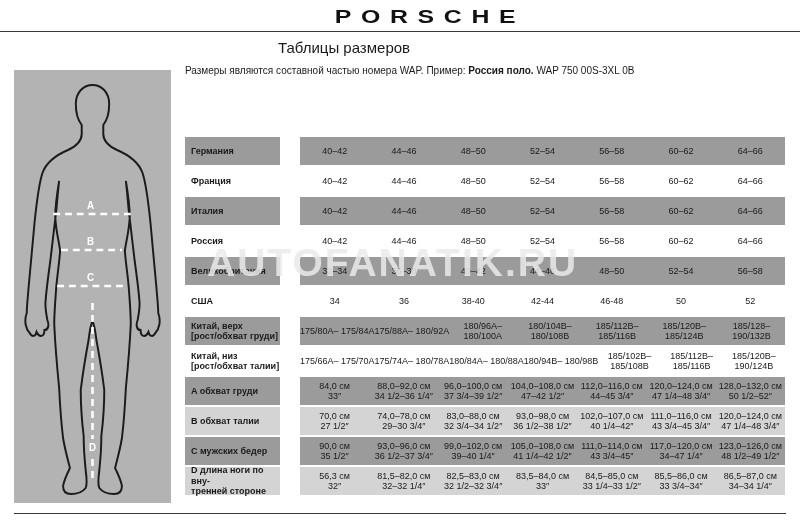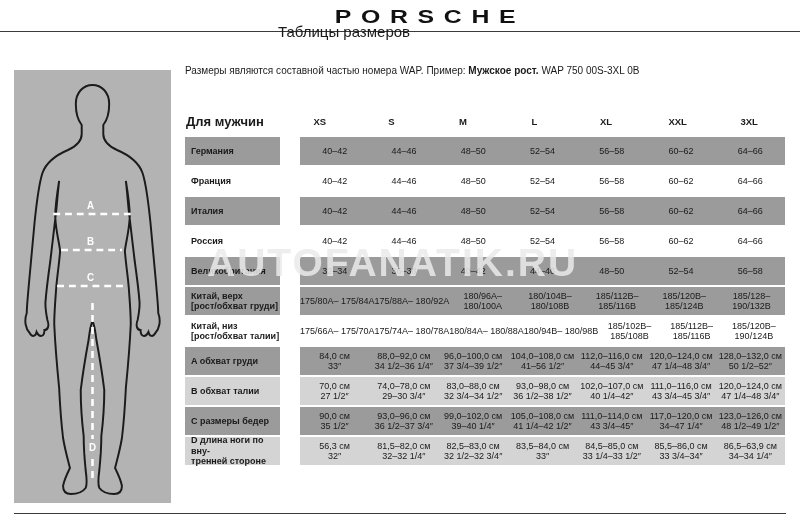--- a/index.html
+++ b/index.html
@@ -8,21 +8,21 @@
     font-family:"Liberation Sans", sans-serif;color:#1a1a1a;
   }
   .page{position:absolute;inset:0;}
   .logo-wrap{position:absolute;top:7px;left:0;width:800px;text-align:center;padding-left:30px;}
   .logo{
     display:inline-block;font-size:18px;font-weight:bold;letter-spacing:7px;
     transform:scale(1.38,1.02);transform-origin:center;white-space:nowrap;color:#111;
   }
   .top-rule{position:absolute;top:31px;left:0;width:800px;height:1px;background:var(--rule,#3a3a3a);}
   .bottom-rule{position:absolute;top:513px;left:14px;width:772px;height:1px;background:var(--rule,#3a3a3a);}
-  .title{position:absolute;top:23px;left:0;width:688px;text-align:center;font-size:15px;color:#1a1a1a;}
+  .title{position:absolute;top:39px;left:0;width:688px;text-align:center;font-size:15px;color:#1a1a1a;}
   .intro{position:absolute;left:185px;top:63px;font-size:10px;line-height:16px;color:#1a1a1a;}
   .figure-box{position:absolute;left:14px;top:70px;width:157px;height:433px;background:var(--figure-bg,#b3b3b3);}
   .figure-box svg{display:block;width:157px;height:433px;}
 
   .table-header{position:absolute;left:185px;top:108px;width:600px;height:26px;display:flex;align-items:center;}
   .th-label{width:95px;font-weight:bold;font-size:13px;padding-left:1px;}
   .th-sizes{flex:1;margin-left:3px;display:grid;grid-template-columns:repeat(7,1fr);}
   .th-size{text-align:center;font-weight:bold;font-size:9.5px;}
 
   .rows{position:absolute;left:185px;top:137px;width:600px;display:flex;flex-direction:column;row-gap:2px;}
@@ -47,21 +47,21 @@
 <div class="page">
 
   <div class="logo-wrap">
     <span class="logo">PORSCHE</span>
   </div>
   <div class="top-rule"></div>
 
   <div class="title">Таблицы размеров</div>
 
   <div class="intro">
-    <div><span>Размеры являются составной частью номера WAP. Пример: </span><b>Мужское рост.</b><span> WAP 750 00S-3XL 0В</span></div>
+    <div><span>Размеры являются составной частью номера WAP. Пример: </span><b>Россия поло.</b><span> WAP 750 00S-3XL 0В</span></div>
   </div>
 
   <div class="figure-box">
     <svg viewBox="0 0 160 433" preserveAspectRatio="none">
       <path d="M 80 15
            C 71 15 63 22 63 34 C 63 43 65 50 69 55 L 69 64
            C 69 71 64 76 55 80 C 43 85 33 92 29 103
            C 25 115 23 133 21 152 C 19 172 17 196 15 216 C 14 228 13 237 13 243
            C 10 251 12 259 16 263 C 18 267 22 267 23 262 C 26 268 31 267 31 260
            C 35 260 36 255 34 250 C 33 245 32 239 32 233
@@ -89,32 +89,20 @@
       <line x1="44" y1="216" x2="114" y2="216" stroke="#ffffff" stroke-width="2.6" stroke-dasharray="7 5"></line>
       <line x1="80" y1="233" x2="80" y2="412" stroke="#ffffff" stroke-width="2.6" stroke-dasharray="7 5"></line>
       <rect x="73" y="369" width="14" height="15" fill="#b3b3b3"></rect>
       <text x="78" y="139" text-anchor="middle" font-size="10" font-weight="bold" fill="#ffffff">A</text>
       <text x="78" y="175" text-anchor="middle" font-size="10" font-weight="bold" fill="#ffffff">B</text>
       <text x="78" y="211" text-anchor="middle" font-size="10" font-weight="bold" fill="#ffffff">C</text>
       <text x="80" y="381" text-anchor="middle" font-size="10" font-weight="bold" fill="#ffffff">D</text>
     </svg>
   </div>
 
-  <div class="table-header">
-    <div class="th-label">Для мужчин</div>
-    <div class="th-sizes" id="size-header">
-        <div class="th-size">XS</div>
-        <div class="th-size">S</div>
-        <div class="th-size">M</div>
-        <div class="th-size">L</div>
-        <div class="th-size">XL</div>
-        <div class="th-size">XXL</div>
-        <div class="th-size">3XL</div>
-      </div>
-  </div>
 
   <div class="rows" id="rows">
       <div class="row gray">
         <div class="row-label">Германия</div>
         <div class="row-values">
           <div class="cell">40–42</div>
           <div class="cell">44–46</div>
           <div class="cell">48–50</div>
           <div class="cell">52–54</div>
           <div class="cell">56–58</div>
@@ -161,20 +149,32 @@
       <div class="row gray">
         <div class="row-label">Великобритания</div>
         <div class="row-values">
           <div class="cell">32–34</div>
           <div class="cell">36–38</div>
           <div class="cell">40–42</div>
           <div class="cell">44–46</div>
           <div class="cell">48–50</div>
           <div class="cell">52–54</div>
           <div class="cell">56–58</div>
+        </div>
+      </div>
+      <div class="row white">
+        <div class="row-label">США</div>
+        <div class="row-values">
+          <div class="cell">34</div>
+          <div class="cell">36</div>
+          <div class="cell">38-40</div>
+          <div class="cell">42-44</div>
+          <div class="cell">46-48</div>
+          <div class="cell">50</div>
+          <div class="cell">52</div>
         </div>
       </div>
       <div class="row gray">
         <div class="row-label">Китай, верх
 [рост/обхват груди]</div>
         <div class="row-values">
           <div class="cell">175/80A– 175/84A</div>
           <div class="cell">175/88A– 180/92A</div>
           <div class="cell">180/96A–
 180/100A</div>
@@ -207,21 +207,21 @@
       <div class="row gray">
         <div class="row-label">A обхват груди</div>
         <div class="row-values">
           <div class="cell">84,0 см
 33″</div>
           <div class="cell">88,0–92,0 см
 34 1/2–36 1/4″</div>
           <div class="cell">96,0–100,0 см
 37 3/4–39 1/2″</div>
           <div class="cell">104,0–108,0 см
-41–56 1/2″</div>
+47–42 1/2″</div>
           <div class="cell">112,0–116,0 см
 44–45 3/4″</div>
           <div class="cell">120,0–124,0 см
 47 1/4–48 3/4″</div>
           <div class="cell">128,0–132,0 см
 50 1/2–52″</div>
         </div>
       </div>
       <div class="row light">
         <div class="row-label">B обхват талии</div>
@@ -236,21 +236,21 @@
 36 1/2–38 1/2″</div>
           <div class="cell">102,0–107,0 см
 40 1/4–42″</div>
           <div class="cell">111,0–116,0 см
 43 3/4–45 3/4″</div>
           <div class="cell">120,0–124,0 см
 47 1/4–48 3/4″</div>
         </div>
       </div>
       <div class="row gray">
-        <div class="row-label">C размеры бедер</div>
+        <div class="row-label">C мужских бедер</div>
         <div class="row-values">
           <div class="cell">90,0 см
 35 1/2″</div>
           <div class="cell">93,0–96,0 см
 36 1/2–37 3/4″</div>
           <div class="cell">99,0–102,0 см
 39–40 1/4″</div>
           <div class="cell">105,0–108,0 см
 41 1/4–42 1/2″</div>
           <div class="cell">111,0–114,0 см
@@ -270,21 +270,21 @@
           <div class="cell">81,5–82,0 см
 32–32 1/4″</div>
           <div class="cell">82,5–83,0 см
 32 1/2–32 3/4″</div>
           <div class="cell">83,5–84,0 см
 33″</div>
           <div class="cell">84,5–85,0 см
 33 1/4–33 1/2″</div>
           <div class="cell">85,5–86,0 см
 33 3/4–34″</div>
-          <div class="cell">86,5–63,9 см
+          <div class="cell">86,5–87,0 см
 34–34 1/4″</div>
         </div>
       </div>
     </div>
 
   <div class="watermark">AUTOFANATIK.RU</div>
 
   <div class="bottom-rule"></div>
 </div>
 

